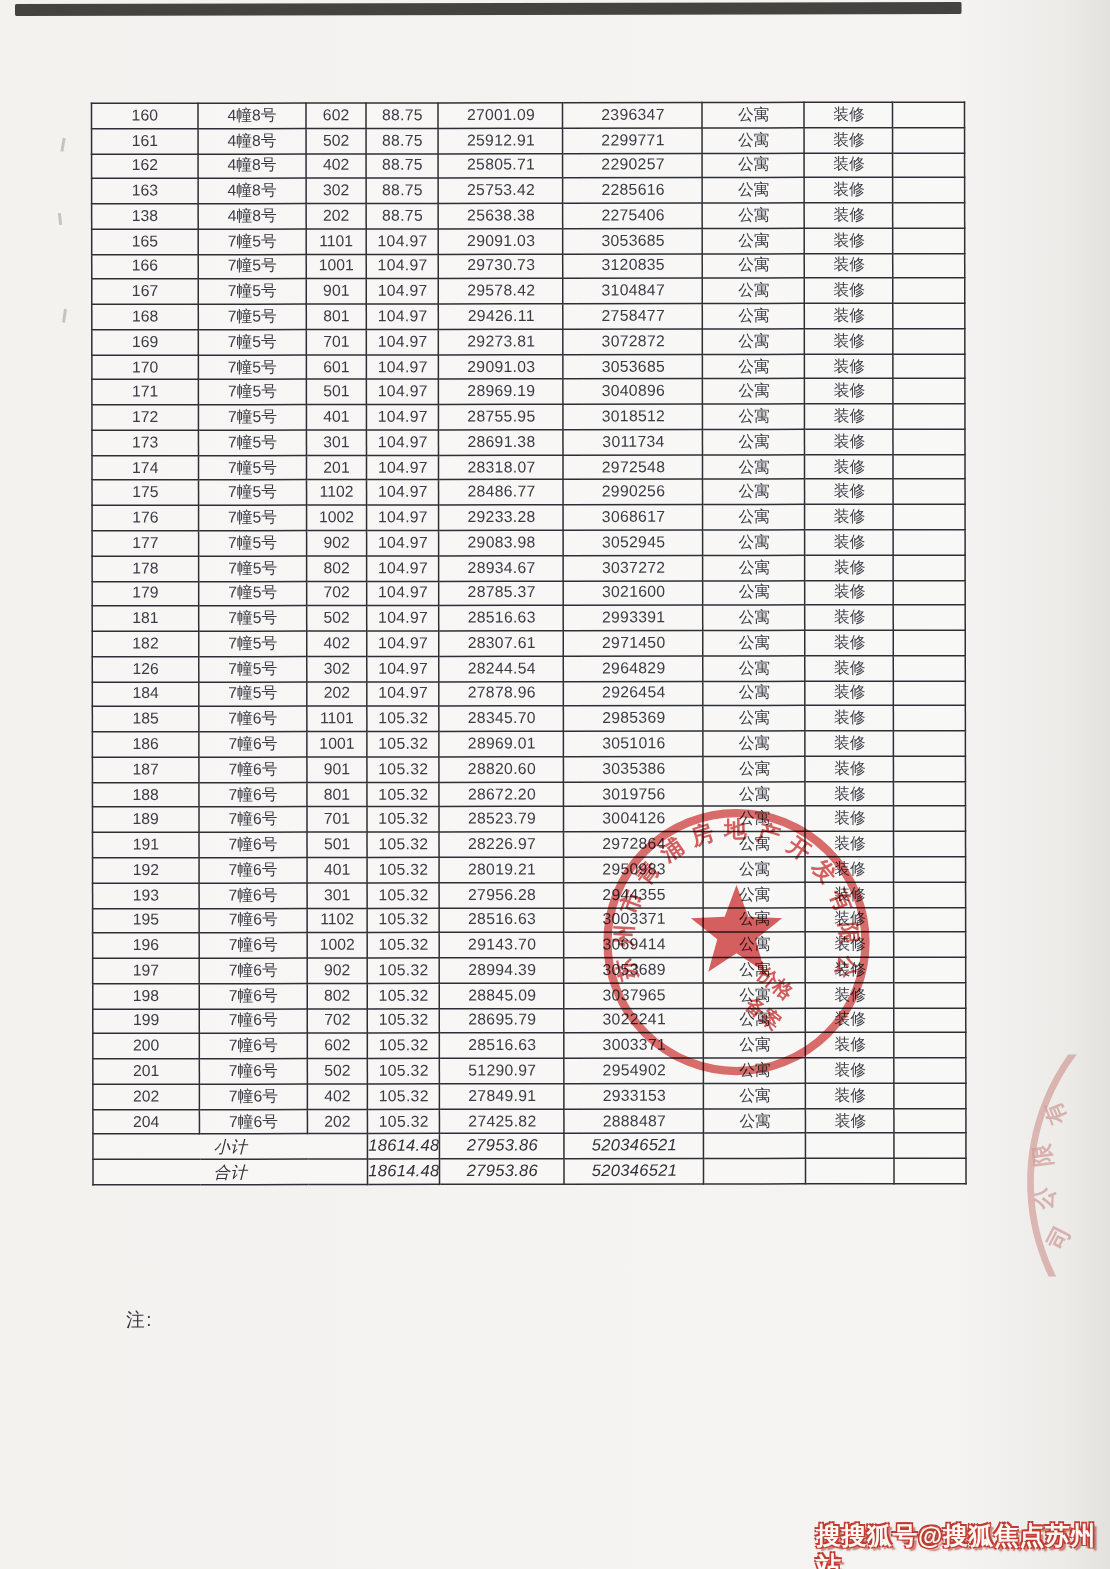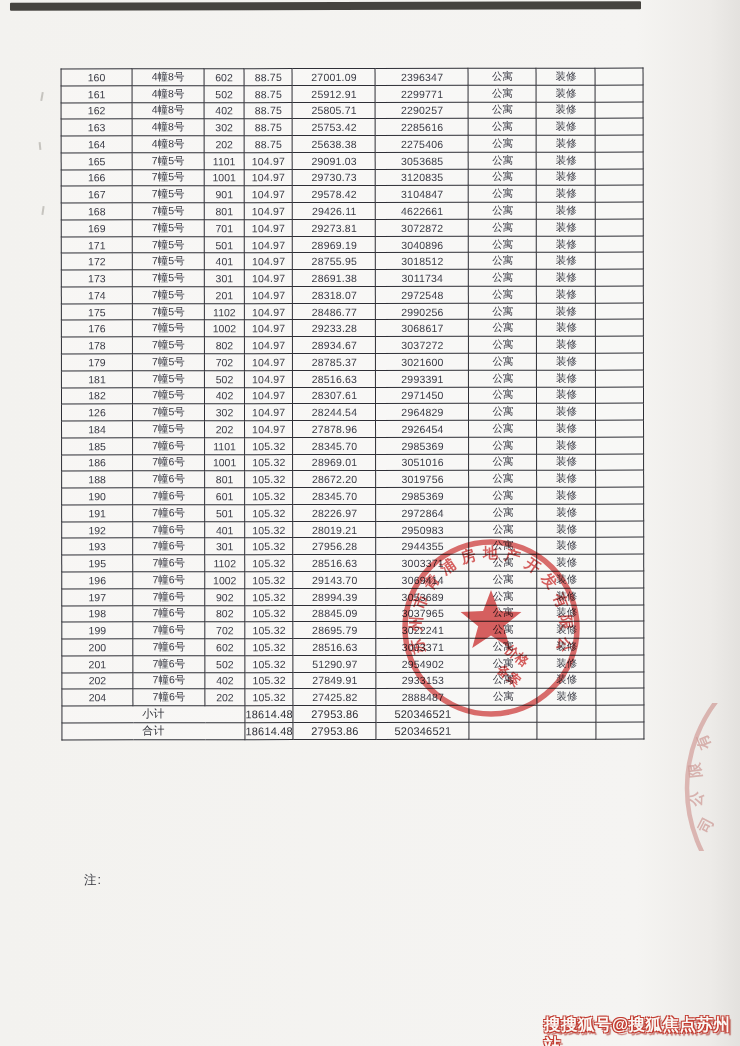--- a/index.html
+++ b/index.html
@@ -20,21 +20,21 @@
   table.price{
     position:absolute;left:61px;top:68px;border-collapse:collapse;table-layout:fixed;
     transform:rotate(-0.08deg);border:1.6px solid #2e2f36;background:rgba(255,255,255,.35);
   }
   table.price td{
     border:1.2px solid #2e2f36;font-size:10.5px;color:#3a3b45;text-align:center;
     padding:0;white-space:nowrap;overflow:hidden;
   }
   table.price tr{height:16.77px;}
   table.price td.num{letter-spacing:.2px;}
-  table.price .totals td{font-size:11px;color:#2f3038;letter-spacing:.2px;}
+  table.price .totals td{font-size:11px;color:#2f3038;letter-spacing:.2px;font-style:italic;}
 
   .note{
     position:absolute;left:84px;top:872px;font-size:12.5px;color:#34353d;letter-spacing:1px;
   }
   .stamp{
     position:absolute;left:392px;top:531px;width:198px;height:198px;
     mix-blend-mode:multiply;opacity:.93;pointer-events:none;
   }
   .edge-stamp{
     position:absolute;left:645px;top:703px;width:95px;height:148px;
@@ -108,21 +108,21 @@
           <td>4幢8号</td>
           <td>302</td>
           <td class="num">88.75</td>
           <td class="num">25753.42</td>
           <td class="num">2285616</td>
           <td>公寓</td>
           <td>装修</td>
           <td></td>
         </tr>
         <tr>
-          <td>164</td>
+          <td>138</td>
           <td>4幢8号</td>
           <td>202</td>
           <td class="num">88.75</td>
           <td class="num">25638.38</td>
           <td class="num">2275406</td>
           <td>公寓</td>
           <td>装修</td>
           <td></td>
         </tr>
         <tr>
@@ -157,37 +157,48 @@
           <td>公寓</td>
           <td>装修</td>
           <td></td>
         </tr>
         <tr>
           <td>168</td>
           <td>7幢5号</td>
           <td>801</td>
           <td class="num">104.97</td>
           <td class="num">29426.11</td>
-          <td class="num">4622661</td>
+          <td class="num">2758477</td>
           <td>公寓</td>
           <td>装修</td>
           <td></td>
         </tr>
         <tr>
           <td>169</td>
           <td>7幢5号</td>
           <td>701</td>
           <td class="num">104.97</td>
           <td class="num">29273.81</td>
           <td class="num">3072872</td>
           <td>公寓</td>
           <td>装修</td>
           <td></td>
         </tr>
         <tr>
+          <td>170</td>
+          <td>7幢5号</td>
+          <td>601</td>
+          <td class="num">104.97</td>
+          <td class="num">29091.03</td>
+          <td class="num">3053685</td>
+          <td>公寓</td>
+          <td>装修</td>
+          <td></td>
+        </tr>
+        <tr>
           <td>171</td>
           <td>7幢5号</td>
           <td>501</td>
           <td class="num">104.97</td>
           <td class="num">28969.19</td>
           <td class="num">3040896</td>
           <td>公寓</td>
           <td>装修</td>
           <td></td>
         </tr>
@@ -240,20 +251,31 @@
           <td>7幢5号</td>
           <td>1002</td>
           <td class="num">104.97</td>
           <td class="num">29233.28</td>
           <td class="num">3068617</td>
           <td>公寓</td>
           <td>装修</td>
           <td></td>
         </tr>
         <tr>
+          <td>177</td>
+          <td>7幢5号</td>
+          <td>902</td>
+          <td class="num">104.97</td>
+          <td class="num">29083.98</td>
+          <td class="num">3052945</td>
+          <td>公寓</td>
+          <td>装修</td>
+          <td></td>
+        </tr>
+        <tr>
           <td>178</td>
           <td>7幢5号</td>
           <td>802</td>
           <td class="num">104.97</td>
           <td class="num">28934.67</td>
           <td class="num">3037272</td>
           <td>公寓</td>
           <td>装修</td>
           <td></td>
         </tr>
@@ -328,37 +350,48 @@
           <td>7幢6号</td>
           <td>1001</td>
           <td class="num">105.32</td>
           <td class="num">28969.01</td>
           <td class="num">3051016</td>
           <td>公寓</td>
           <td>装修</td>
           <td></td>
         </tr>
         <tr>
+          <td>187</td>
+          <td>7幢6号</td>
+          <td>901</td>
+          <td class="num">105.32</td>
+          <td class="num">28820.60</td>
+          <td class="num">3035386</td>
+          <td>公寓</td>
+          <td>装修</td>
+          <td></td>
+        </tr>
+        <tr>
           <td>188</td>
           <td>7幢6号</td>
           <td>801</td>
           <td class="num">105.32</td>
           <td class="num">28672.20</td>
           <td class="num">3019756</td>
           <td>公寓</td>
           <td>装修</td>
           <td></td>
         </tr>
         <tr>
-          <td>190</td>
-          <td>7幢6号</td>
-          <td>601</td>
-          <td class="num">105.32</td>
-          <td class="num">28345.70</td>
-          <td class="num">2985369</td>
+          <td>189</td>
+          <td>7幢6号</td>
+          <td>701</td>
+          <td class="num">105.32</td>
+          <td class="num">28523.79</td>
+          <td class="num">3004126</td>
           <td>公寓</td>
           <td>装修</td>
           <td></td>
         </tr>
         <tr>
           <td>191</td>
           <td>7幢6号</td>
           <td>501</td>
           <td class="num">105.32</td>
           <td class="num">28226.97</td>

